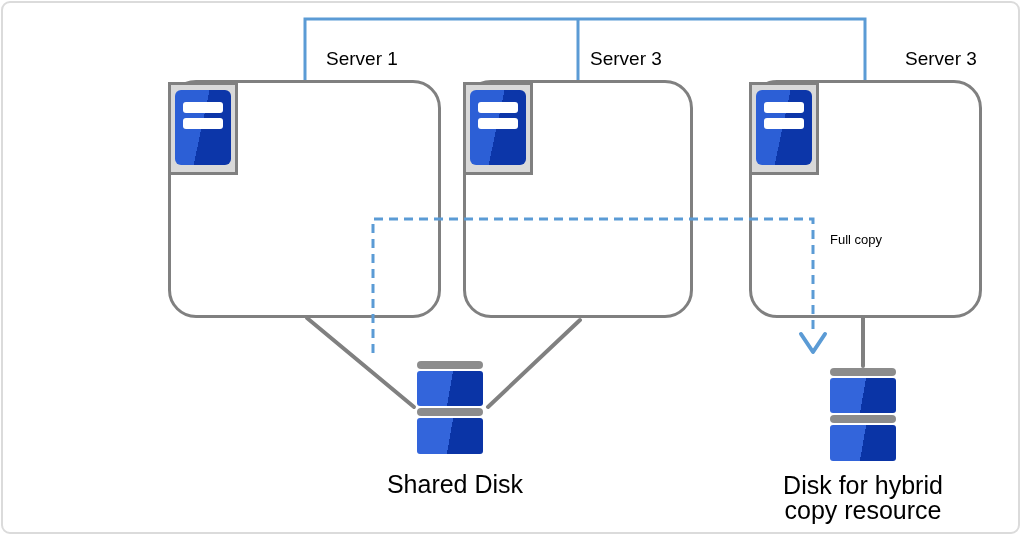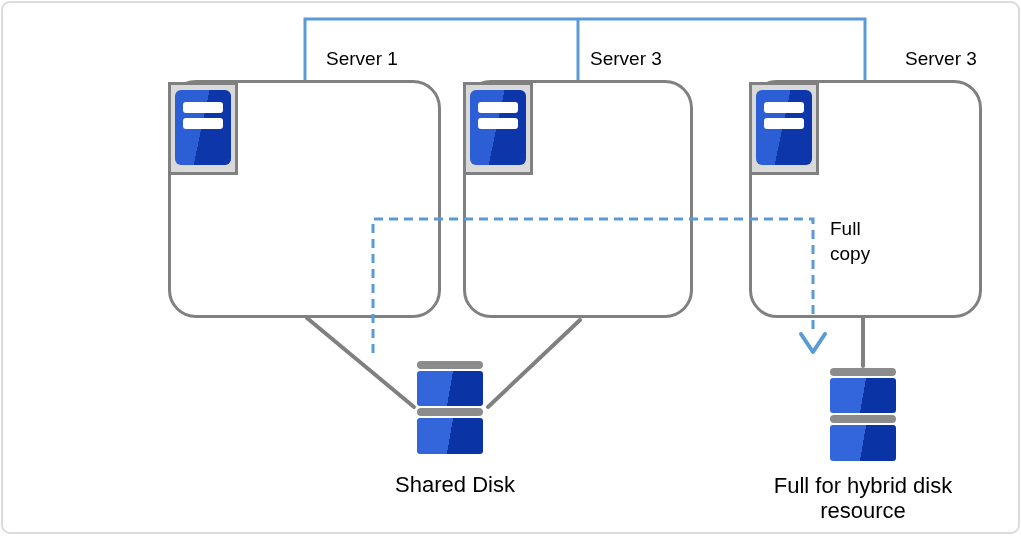--- a/index.html
+++ b/index.html
@@ -51,44 +51,44 @@
     box-sizing: border-box;
   }
   .sbar {
     width: 40px; height: 11px;
     background: #ffffff;
     border-radius: 3px;
     margin: 0 auto 5px auto;
   }
   .full-copy {
     position: absolute;
-    left: 830px; top: 216px;
+    left: 830px; top: 227px;
     width: 64px;
-    font-size: 19px;
+    font-size: 13px;
     line-height: 25px;
   }
   .disk {
     position: absolute;
     width: 66px;
   }
   .dbar {
     height: 8px;
     background: #8C8C8C;
     border-radius: 4px;
   }
   .dbox {
     height: 35px;
     margin: 2px 0;
     background: linear-gradient(100deg, #3365DB 0%, #3365DB 50%, #0A34A6 50%, #0A34A6 100%);
     border-radius: 3px;
   }
   .dbox.tall { height: 36px; }
   .disk-label {
     position: absolute;
-    font-size: 22px;
+    font-size: 25px;
     line-height: 25px;
     text-align: center;
   }
   svg.overlay {
     position: absolute;
     left: 0; top: 0;
     pointer-events: none;
   }
   .blue-line { stroke: #5B9BD5; stroke-width: 3; fill: none; }
   .gray-line { stroke: #808080; stroke-width: 4; fill: none; stroke-linecap: round; }
@@ -141,21 +141,21 @@
   <div class="disk" style="left:830px; top:368px;">
     <div class="dbar"></div>
     <div class="dbox"></div>
     <div class="dbar"></div>
     <div class="dbox tall"></div>
   </div>
 
   <div class="disk-label" style="left:305px; top:472px; width:300px;">
     <div>Shared Disk</div>
   </div>
-  <div class="disk-label" style="left:763px; top:473px; width:200px;">Full for hybrid disk resource</div>
+  <div class="disk-label" style="left:763px; top:473px; width:200px;">Disk for hybrid copy resource</div>
 
   <svg class="overlay" width="1021" height="544" viewBox="0 0 1021 544">
     <path class="blue-line" d="M305,80 V19 H865 V80"></path>
     <path class="blue-line" d="M578,19 V80"></path>
     <path class="gray-line" d="M307,318 L414,407"></path>
     <path class="gray-line" d="M580,320 L488,407"></path>
     <path class="gray-line" d="M863,317 L863,366"></path>
     <path class="dash-line" d="M373,353 V219 H813 V334"></path>
     <path class="arrow-head" d="M801,334 L813,352 L825,334"></path>
   </svg>

